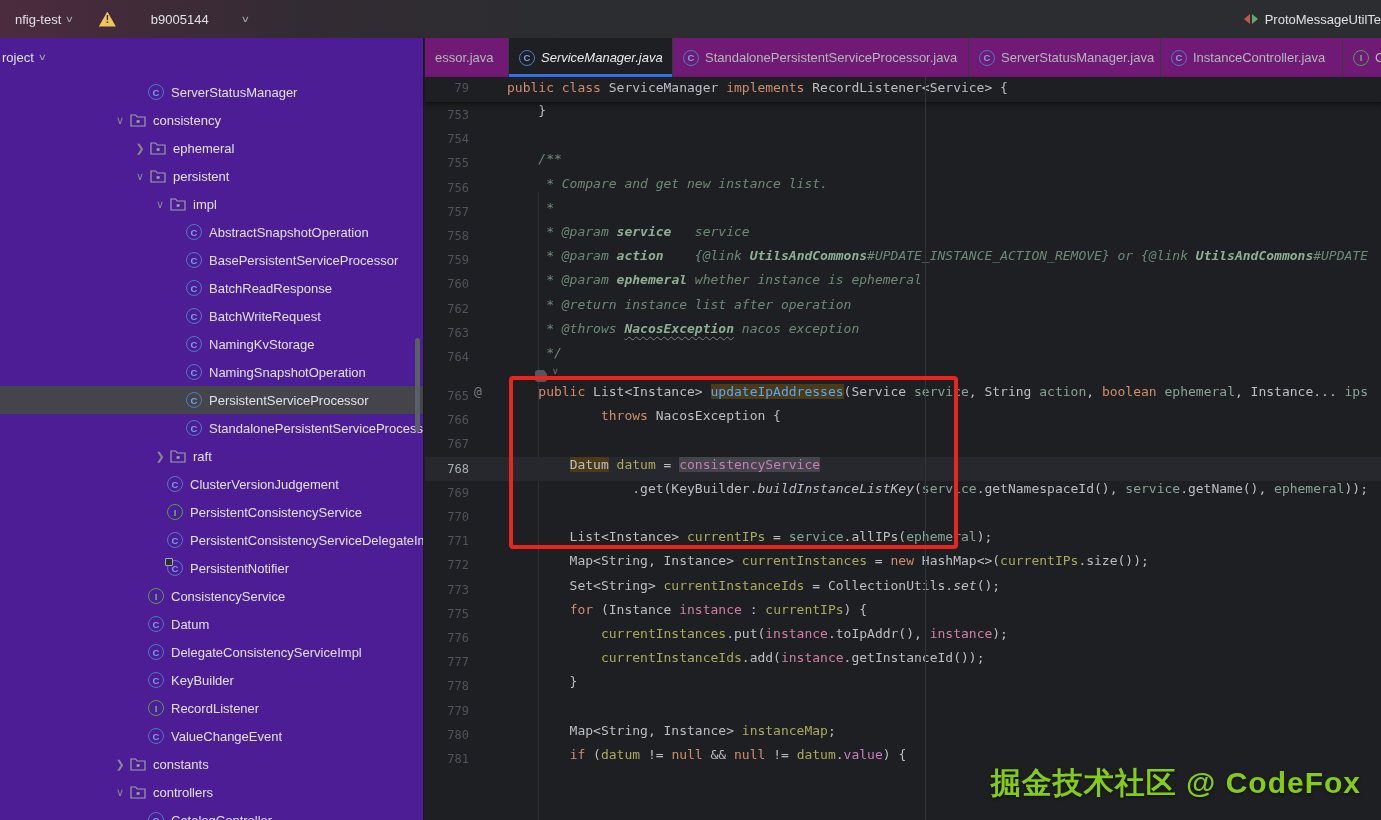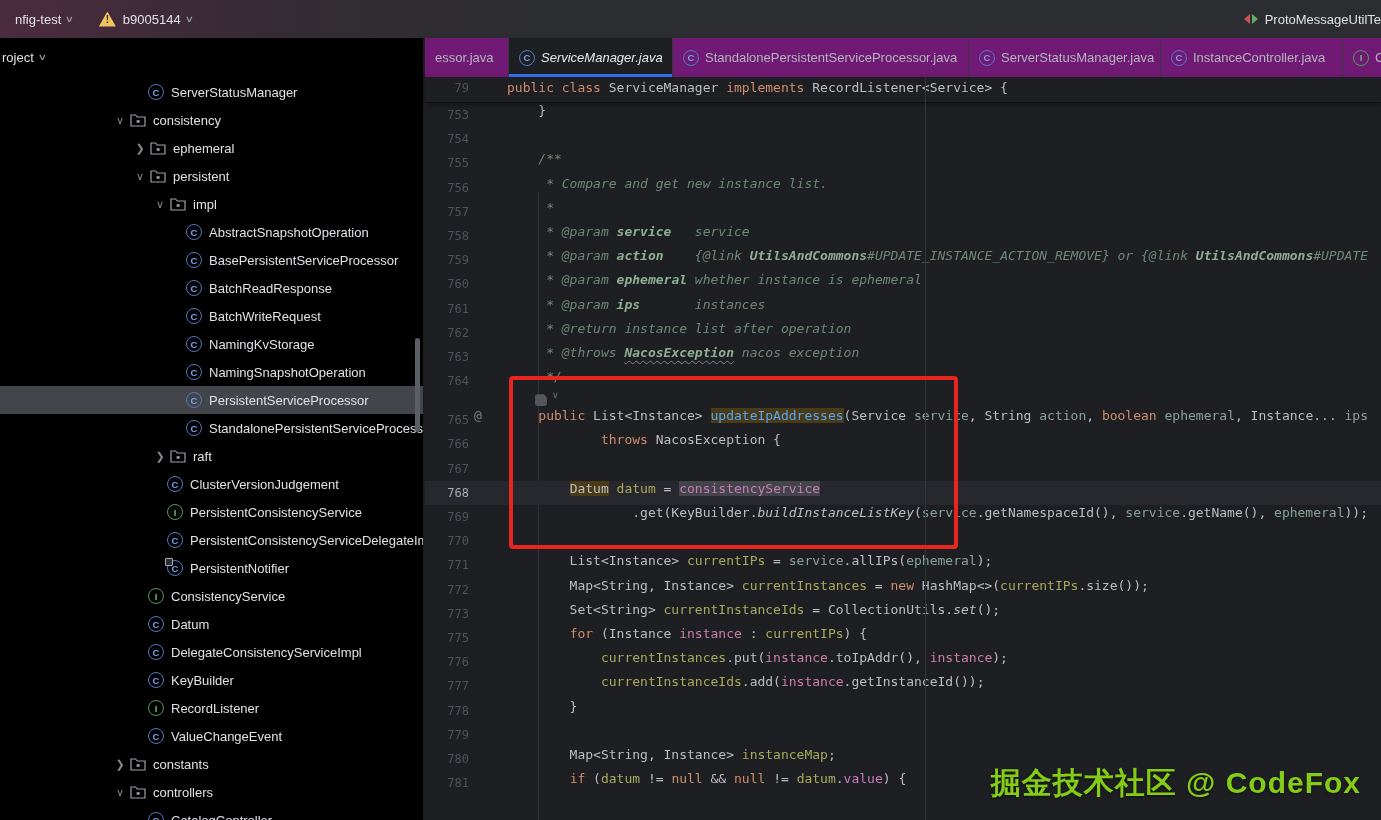--- a/index.html
+++ b/index.html
@@ -16,21 +16,21 @@
               background:#F2C55C; clip-path:polygon(50% 0,100% 100%,0 100%); }
   .warn-tri::after { content:"!"; position:absolute; left:0; right:0; top:2px; text-align:center;
                      color:#2B2D30; font-size:10px; font-weight:bold; }
   #hdr-right { margin-left:auto; display:flex; align-items:center; padding-right:0; }
   .difftri { display:flex; align-items:center; margin-right:7px; }
   .tri-l { width:0; height:0; border-style:solid; border-width:5px 6px 5px 0; border-color:transparent #C75450 transparent transparent; margin-right:2px; }
   .tri-r { width:0; height:0; border-style:solid; border-width:5px 0 5px 6px; border-color:transparent transparent transparent #5FAD65; }
 
   
   #project-panel { position:absolute; left:0; top:38px; width:424px; bottom:0;
-                   background:#000000; border-right:1px solid #1A1B1E; overflow:hidden; }
+                   background:#4c1d95; border-right:1px solid #1A1B1E; overflow:hidden; }
   #panel-hdr { height:38px; display:flex; align-items:center; padding-left:2px; color:#DFE1E5; font-size:13px; }
   #tree { position:absolute; left:0; top:40px; right:0; bottom:0; }
   .trow { display:flex; align-items:center; height:28px; width:100%; color:#DFE1E5; font-size:13px; white-space:nowrap; }
   .trow.sel { background:#43454A; }
   .tchev { width:20px; flex:none; text-align:center; color:#868A91; font-size:11px; }
   .ic { position:relative; flex:none; width:16px; height:16px; border-radius:50%;
         display:flex; align-items:center; justify-content:center;
         font-size:9.5px; font-weight:bold; margin-right:7px; }
   .ic.class     { border:1.4px solid #4E7BC4; color:#7AA0E8; }
   .ic.interface { border:1.4px solid #4F9E58; color:#6CBA72; }
@@ -102,21 +102,21 @@
 </head>
 <body>
 
 <div id="app">
 
   <div id="hdr">
     <div class="hdr-item" style="margin-left:9px;">
       <span>nfig-test</span>
       <span class="chev">∨</span>
     </div>
-    <div class="hdr-item" style="margin-left:14px;">
+    <div class="hdr-item" style="margin-left:14px;gap:28px;">
       <span class="warn-tri"></span>
       <span>b9005144</span>
       <span class="chev">∨</span>
     </div>
     <div id="hdr-right">
       <span class="difftri">
           <span class="tri-l"></span>
           <span class="tri-r"></span>
         </span>
       <span>ProtoMessageUtilTe</span>
@@ -342,24 +342,20 @@
         </div>
         <div class="cl">
           <span class="num">759</span>
           <span class="txt"><span class="s-c">     * </span><span class="s-t">@param </span><span class="s-db">action</span><span class="s-c">    {</span><span class="s-t">@link </span><span class="s-db">UtilsAndCommons</span><span class="s-c">#UPDATE_INSTANCE_ACTION_REMOVE} or {</span><span class="s-t">@link </span><span class="s-db">UtilsAndCommons</span><span class="s-c">#UPDATE</span></span>
         </div>
         <div class="cl">
           <span class="num">760</span>
           <span class="txt"><span class="s-c">     * </span><span class="s-t">@param </span><span class="s-db">ephemeral</span><span class="s-c"> whether instance is ephemeral</span></span>
         </div>
         <div class="cl">
-          <span class="num">761</span>
-          <span class="txt"><span class="s-c">     * </span><span class="s-t">@param </span><span class="s-db">ips</span><span class="s-c">       instances</span></span>
-        </div>
-        <div class="cl">
           <span class="num">762</span>
           <span class="txt"><span class="s-c">     * </span><span class="s-t">@return </span><span class="s-c">instance list after operation</span></span>
         </div>
         <div class="cl">
           <span class="num">763</span>
           <span class="txt"><span class="s-c">     * </span><span class="s-t">@throws </span><span class="s-dbw">NacosException</span><span class="s-c"> nacos exception</span></span>
         </div>
         <div class="cl">
           <span class="num">764</span>
           <span class="txt"><span class="s-c">     */</span></span>

